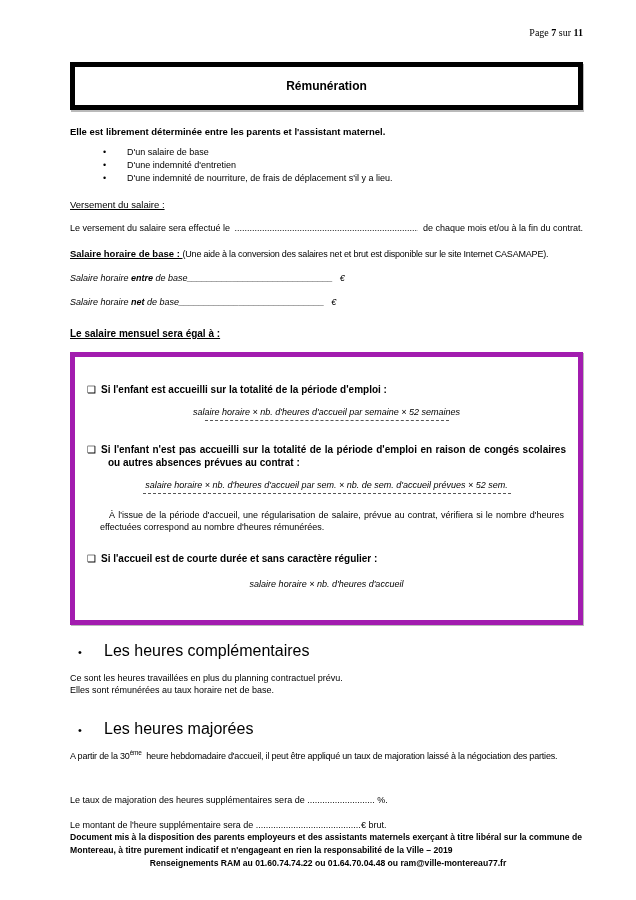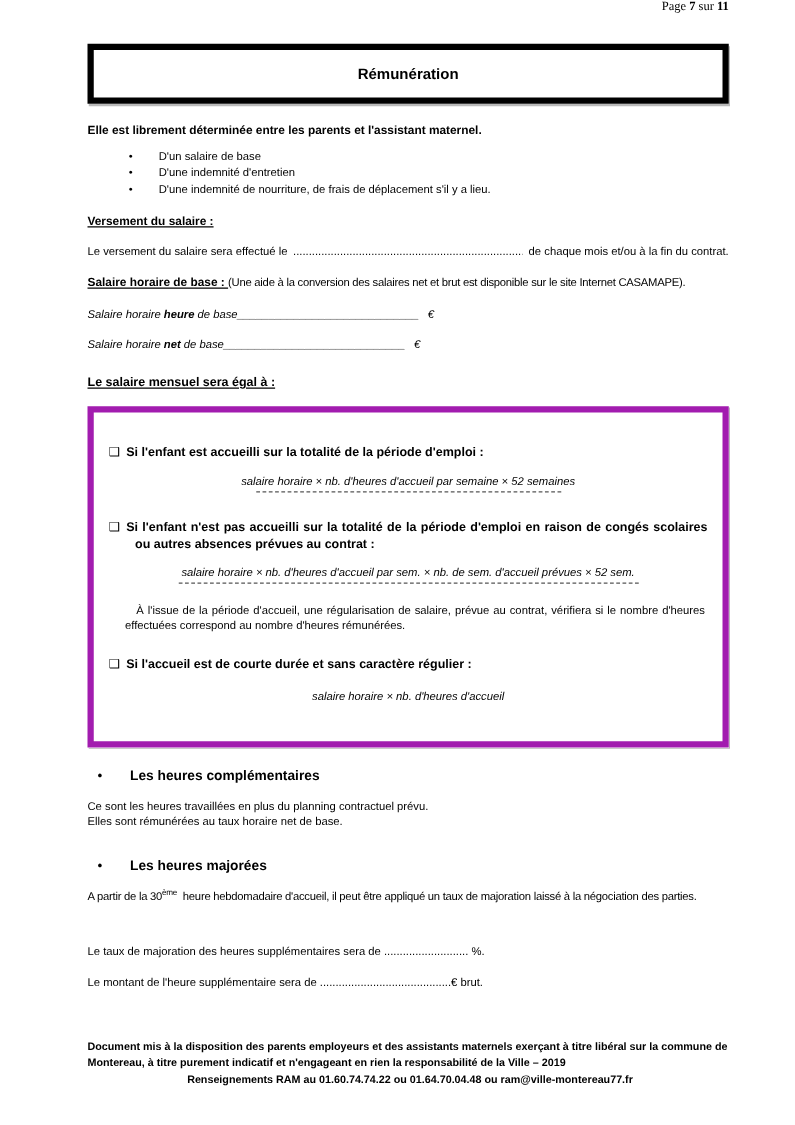--- a/index.html
+++ b/index.html
@@ -3,21 +3,21 @@
 <meta charset="utf-8">
 <style>
   html,body { margin:0; padding:0; background:#ffffff; }
   .page {
     position:relative;
     width:636px; height:900px;
     box-sizing:border-box;
     background:#ffffff;
     font-family:"Liberation Sans", sans-serif;
     font-size:9px; color:#000;
-    padding:0 53px 0 70px;
+    padding:27px 53px 0 70px;
     overflow:hidden;
   }
   .page-header {
     text-align:right;
     font-family:"Liberation Serif", serif;
     font-size:10px;
     margin-bottom:24px;
   }
   .page-header b { font-weight:bold; }
   .title-box {
@@ -28,21 +28,21 @@
     margin-bottom:16px;
   }
   .title-box .title { font-weight:bold; font-size:12px; }
   p { margin:0; }
   .lead { font-weight:bold; font-size:9.5px; margin-top:2px; }
   .compose { margin-top:13px; }
   .blist { margin-top:9px; }
   .blist .li { display:flex; margin:0 0 1px 33px; line-height:12px; }
   .blist .bullet { width:24px; flex:0 0 24px; }
   .h-underline {
-    font-weight:bold; text-decoration:underline; margin-top:15px; font-size:9.5px;
+    font-weight:normal; text-decoration:underline; margin-top:15px; font-size:9.5px;
   }
   .fill-line { display:flex; margin-top:13px; white-space:nowrap; }
   .fill-line .pre, .fill-line .post { white-space:pre; }
   .fill-line .dots { flex:1 1 auto; overflow:hidden; margin:0 2px; }
   .base-head { margin-top:15px; white-space:nowrap; letter-spacing:-0.2px; }
   .base-head .hu { font-weight:bold; text-decoration:underline; font-size:9.5px; letter-spacing:0; }
   .rate-line { font-style:italic; margin-top:14px; }
   .rate-line .w { font-weight:bold; }
   .rate-line .euro { margin-left:7px; font-style:italic; }
   .monthly { font-weight:bold; text-decoration:underline; font-size:10px; margin-top:21px; }
@@ -64,21 +64,21 @@
   .w365 { width:368px; }
   .box-note {
     text-align:justify; text-indent:9px;
     margin:15px 2px 0 13px; line-height:12px;
   }
   .case2 { margin-top:22px; }
   .case3 { margin-top:19px; }
   .f3 { margin-top:14px; margin-bottom:30px; }
   .sec { display:flex; margin-top:17px; align-items:baseline; }
   .sec .bullet { width:26px; flex:0 0 26px; margin-left:8px; font-size:11px; }
-  .sec .sec-title { font-weight:bold; font-size:11px; }
+  .sec .sec-title { font-weight:normal; font-size:16px; }
   .para { margin-top:12px; line-height:12px; }
   .nowrap { white-space:nowrap; letter-spacing:-0.2px; }
   .gap-big { margin-top:24px; }
   .footer {
     position:absolute; left:70px; right:50px; top:831px;
     font-size:8.6px; font-weight:bold; line-height:13px;
   }
   .footer .contact { text-align:center; }
   sup { font-size:6.5px; vertical-align:super; line-height:0; }
 </style>
@@ -113,21 +113,21 @@
   <p class="h-underline">Versement du salaire :</p>
 
   <div class="fill-line">
     <span class="pre">Le versement du salaire sera effectué le </span>
     <span class="dots">........................................................................................................................</span>
     <span class="post"> de chaque mois et/ou à la fin du contrat.</span>
   </div>
 
   <p class="base-head"><span class="hu">Salaire horaire de base : </span><span>(Une aide à la conversion des salaires net et brut est disponible sur le site Internet CASAMAPE).</span></p>
 
-  <p class="rate-line"><span>Salaire horaire </span><span class="w">heure</span><span> de base</span><span>_____________________________</span><span class="euro">€</span></p>
+  <p class="rate-line"><span>Salaire horaire </span><span class="w">entre</span><span> de base</span><span>_____________________________</span><span class="euro">€</span></p>
 
   <p class="rate-line"><span>Salaire horaire </span><span class="w">net</span><span> de base</span><span>_____________________________</span><span class="euro">€</span></p>
 
   <p class="monthly">Le salaire mensuel sera égal à :</p>
 
   <div class="formula-box">
 
     <div class="case-h"><span class="cb">❑</span><span>Si l'enfant est accueilli sur la totalité de la période d'emploi :</span></div>
     <div class="formula">
       <div>salaire horaire × nb. d'heures d'accueil par semaine × 52 semaines</div>

